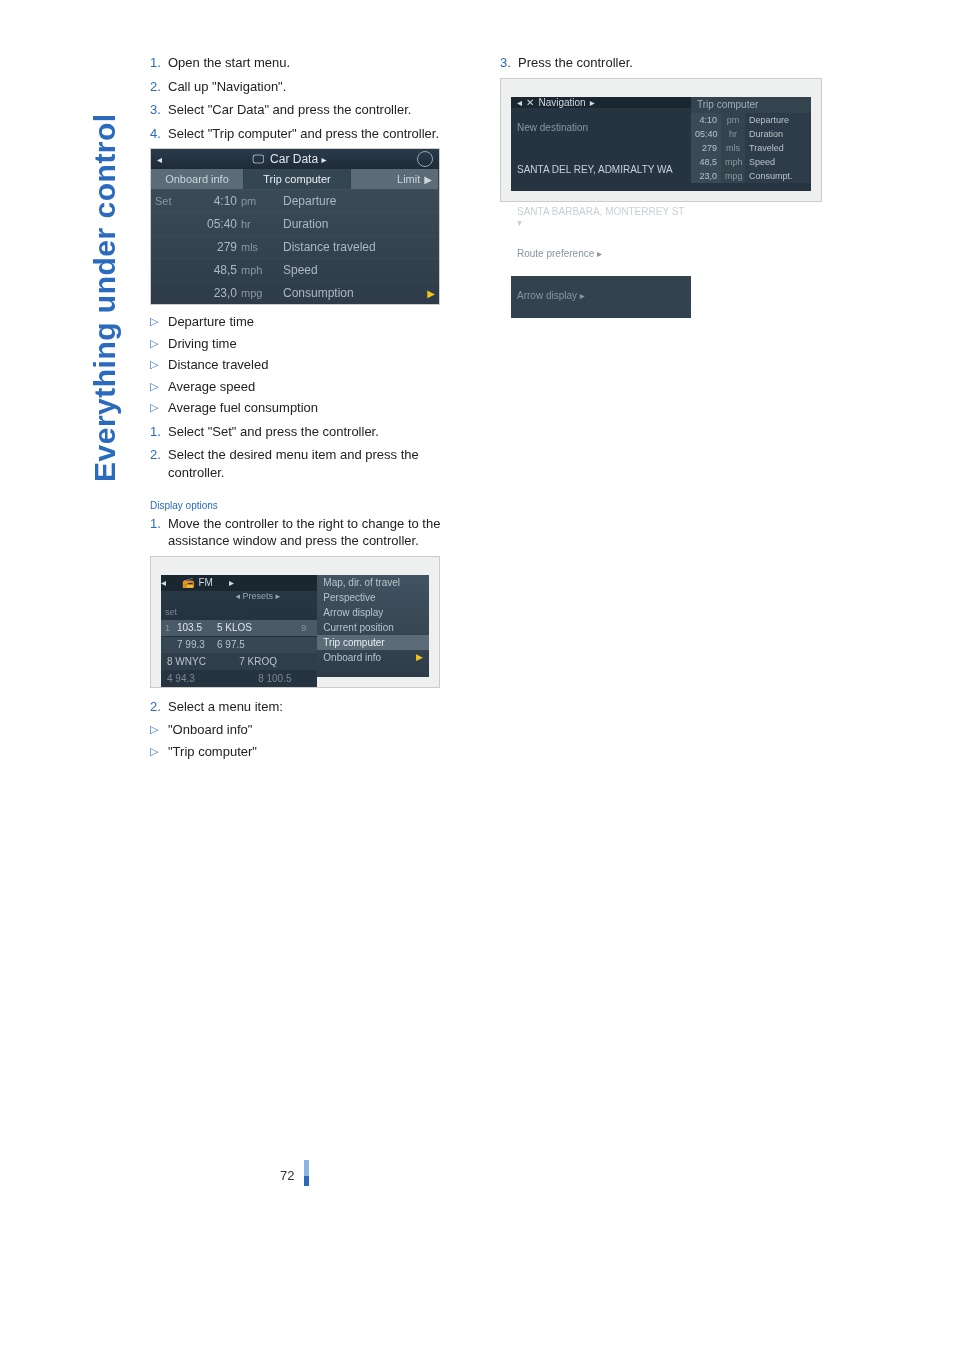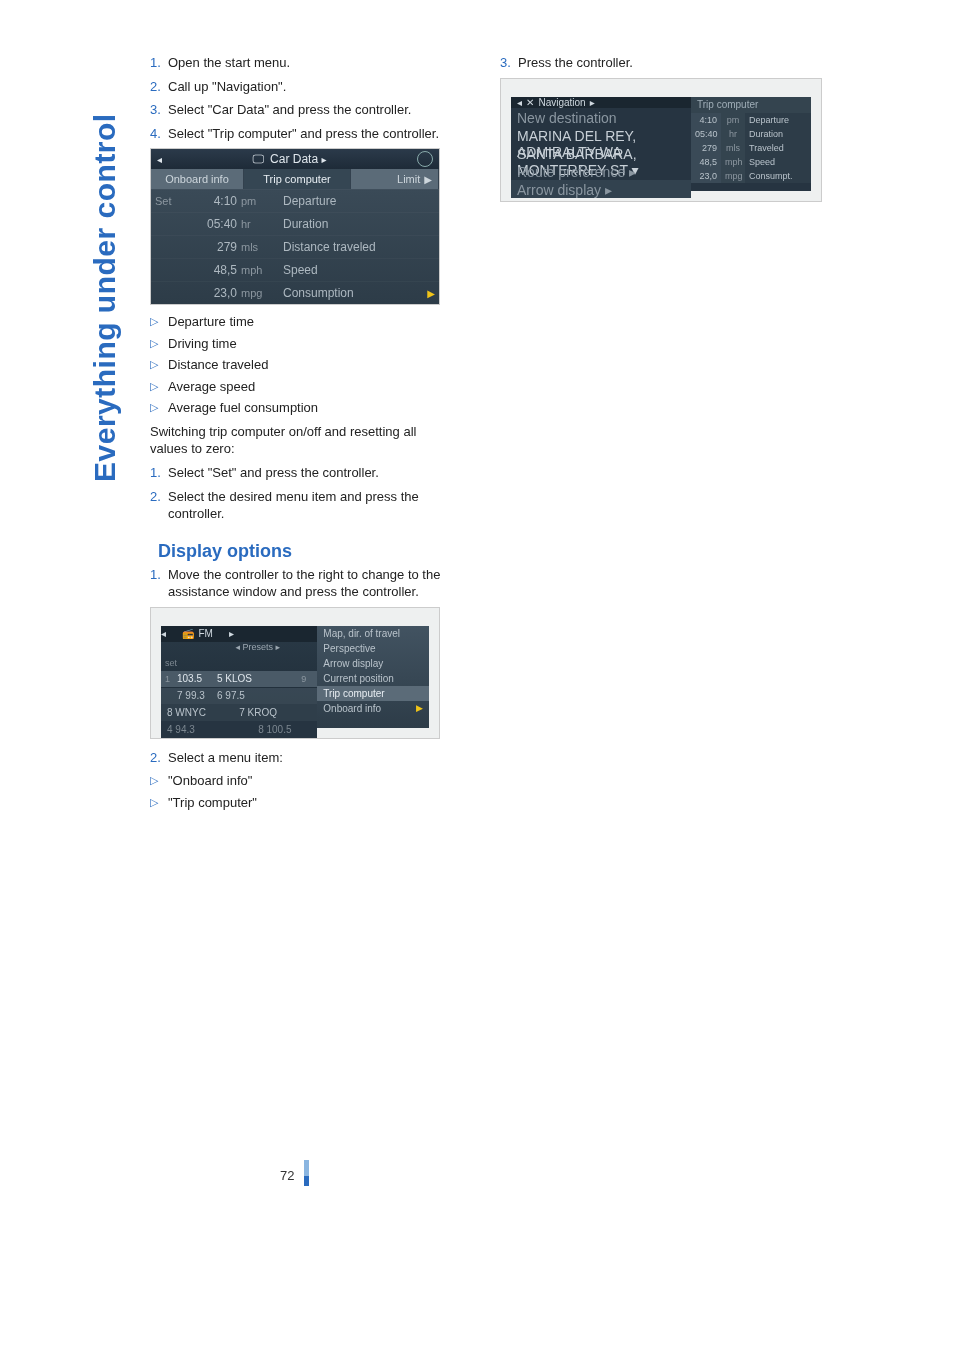--- a/index.html
+++ b/index.html
@@ -65,23 +65,23 @@
     min-width: 18px;
     font-size: 11px;
     padding-top: 1px;
   }
   .para {
     line-height: 1.35;
     margin: 4px 0 6px 0;
   }
   .h2 {
     color: #2a6bbf;
-    font-weight: bold;
-    font-size: 18px;
-    margin: 18px 0 4px 8px;
+    font-weight: normal;
+    font-size: 10px;
+    margin: 18px 0 4px 0;
   }
   .sub {
     padding-left: 37px;
   }
 
   
   .shot {
     width: 288px;
     border: 1px solid #ccc;
     background: #eef0f0;
@@ -205,21 +205,21 @@
   .shot3 .leftp {
     flex: 1.5;
     color:#c8d0d7;
     display:flex; flex-direction:column;
   }
   .shot3 .leftp .bar {
     height:16px; background:#1a2630; display:flex; align-items:center;
     gap:4px; color:#cfd8df; font-size:10px; padding:0 6px;
   }
   .shot3 .leftp .mi {
-    height:14px; padding:2px 6px; font-size:14px;
+    height:14px; padding:14px 6px; font-size:10px;
   }
   .shot3 .leftp .mi.dim { color:#8a96a0; }
   .shot3 .leftp .mi.hi { background:#32424f; }
   .shot3 .rightp {
     flex: 1;
     color:#c8d0d7;
   }
   .shot3 .rightp .hdr {
     height:16px; background:#34444f; display:flex; align-items:center;
     padding:0 6px; color:#9fadb7; font-size:10px;
@@ -357,21 +357,20 @@
     <li>
         <span class="tri-icon">▷</span>
         <span>Average speed</span>
       </li>
     <li>
         <span class="tri-icon">▷</span>
         <span>Average fuel consumption</span>
       </li>
   </ul>
 
-  <div class="para">Switching trip computer on/off and resetting all values to zero:</div>
 
   <ol class="num">
     <li>
         <span class="n">1.</span>
         <span>Select "Set" and press the controller.</span>
       </li>
     <li>
         <span class="n">2.</span>
         <span>Select the desired menu item and press the controller.</span>
       </li>
@@ -464,21 +463,21 @@
       <div class="leftp">
         <div class="bar">
           <span>◂</span>
           <span>✕</span>
           <span>Navigation</span>
           <span>▸</span>
           <span style="margin-left:auto;" class="circle"></span>
         </div>
         <div id="navLeft">
             <div class="mi dim">New destination</div>
-            <div class="mi">MARINA DEL REY, ADMIRALTY WA</div>
+            <div class="mi">SANTA DEL REY, ADMIRALTY WA</div>
             <div class="mi">SANTA BARBARA, MONTERREY ST ▾</div>
             <div class="mi dim">Route preference ▸</div>
             <div class="mi dim hi">Arrow display ▸</div>
           </div>
       </div>
       <div class="rightp">
         <div class="hdr">Trip computer</div>
         <div class="grid" id="navRight">
             <div class="v">4:10</div>
             <div class="u">pm</div>

